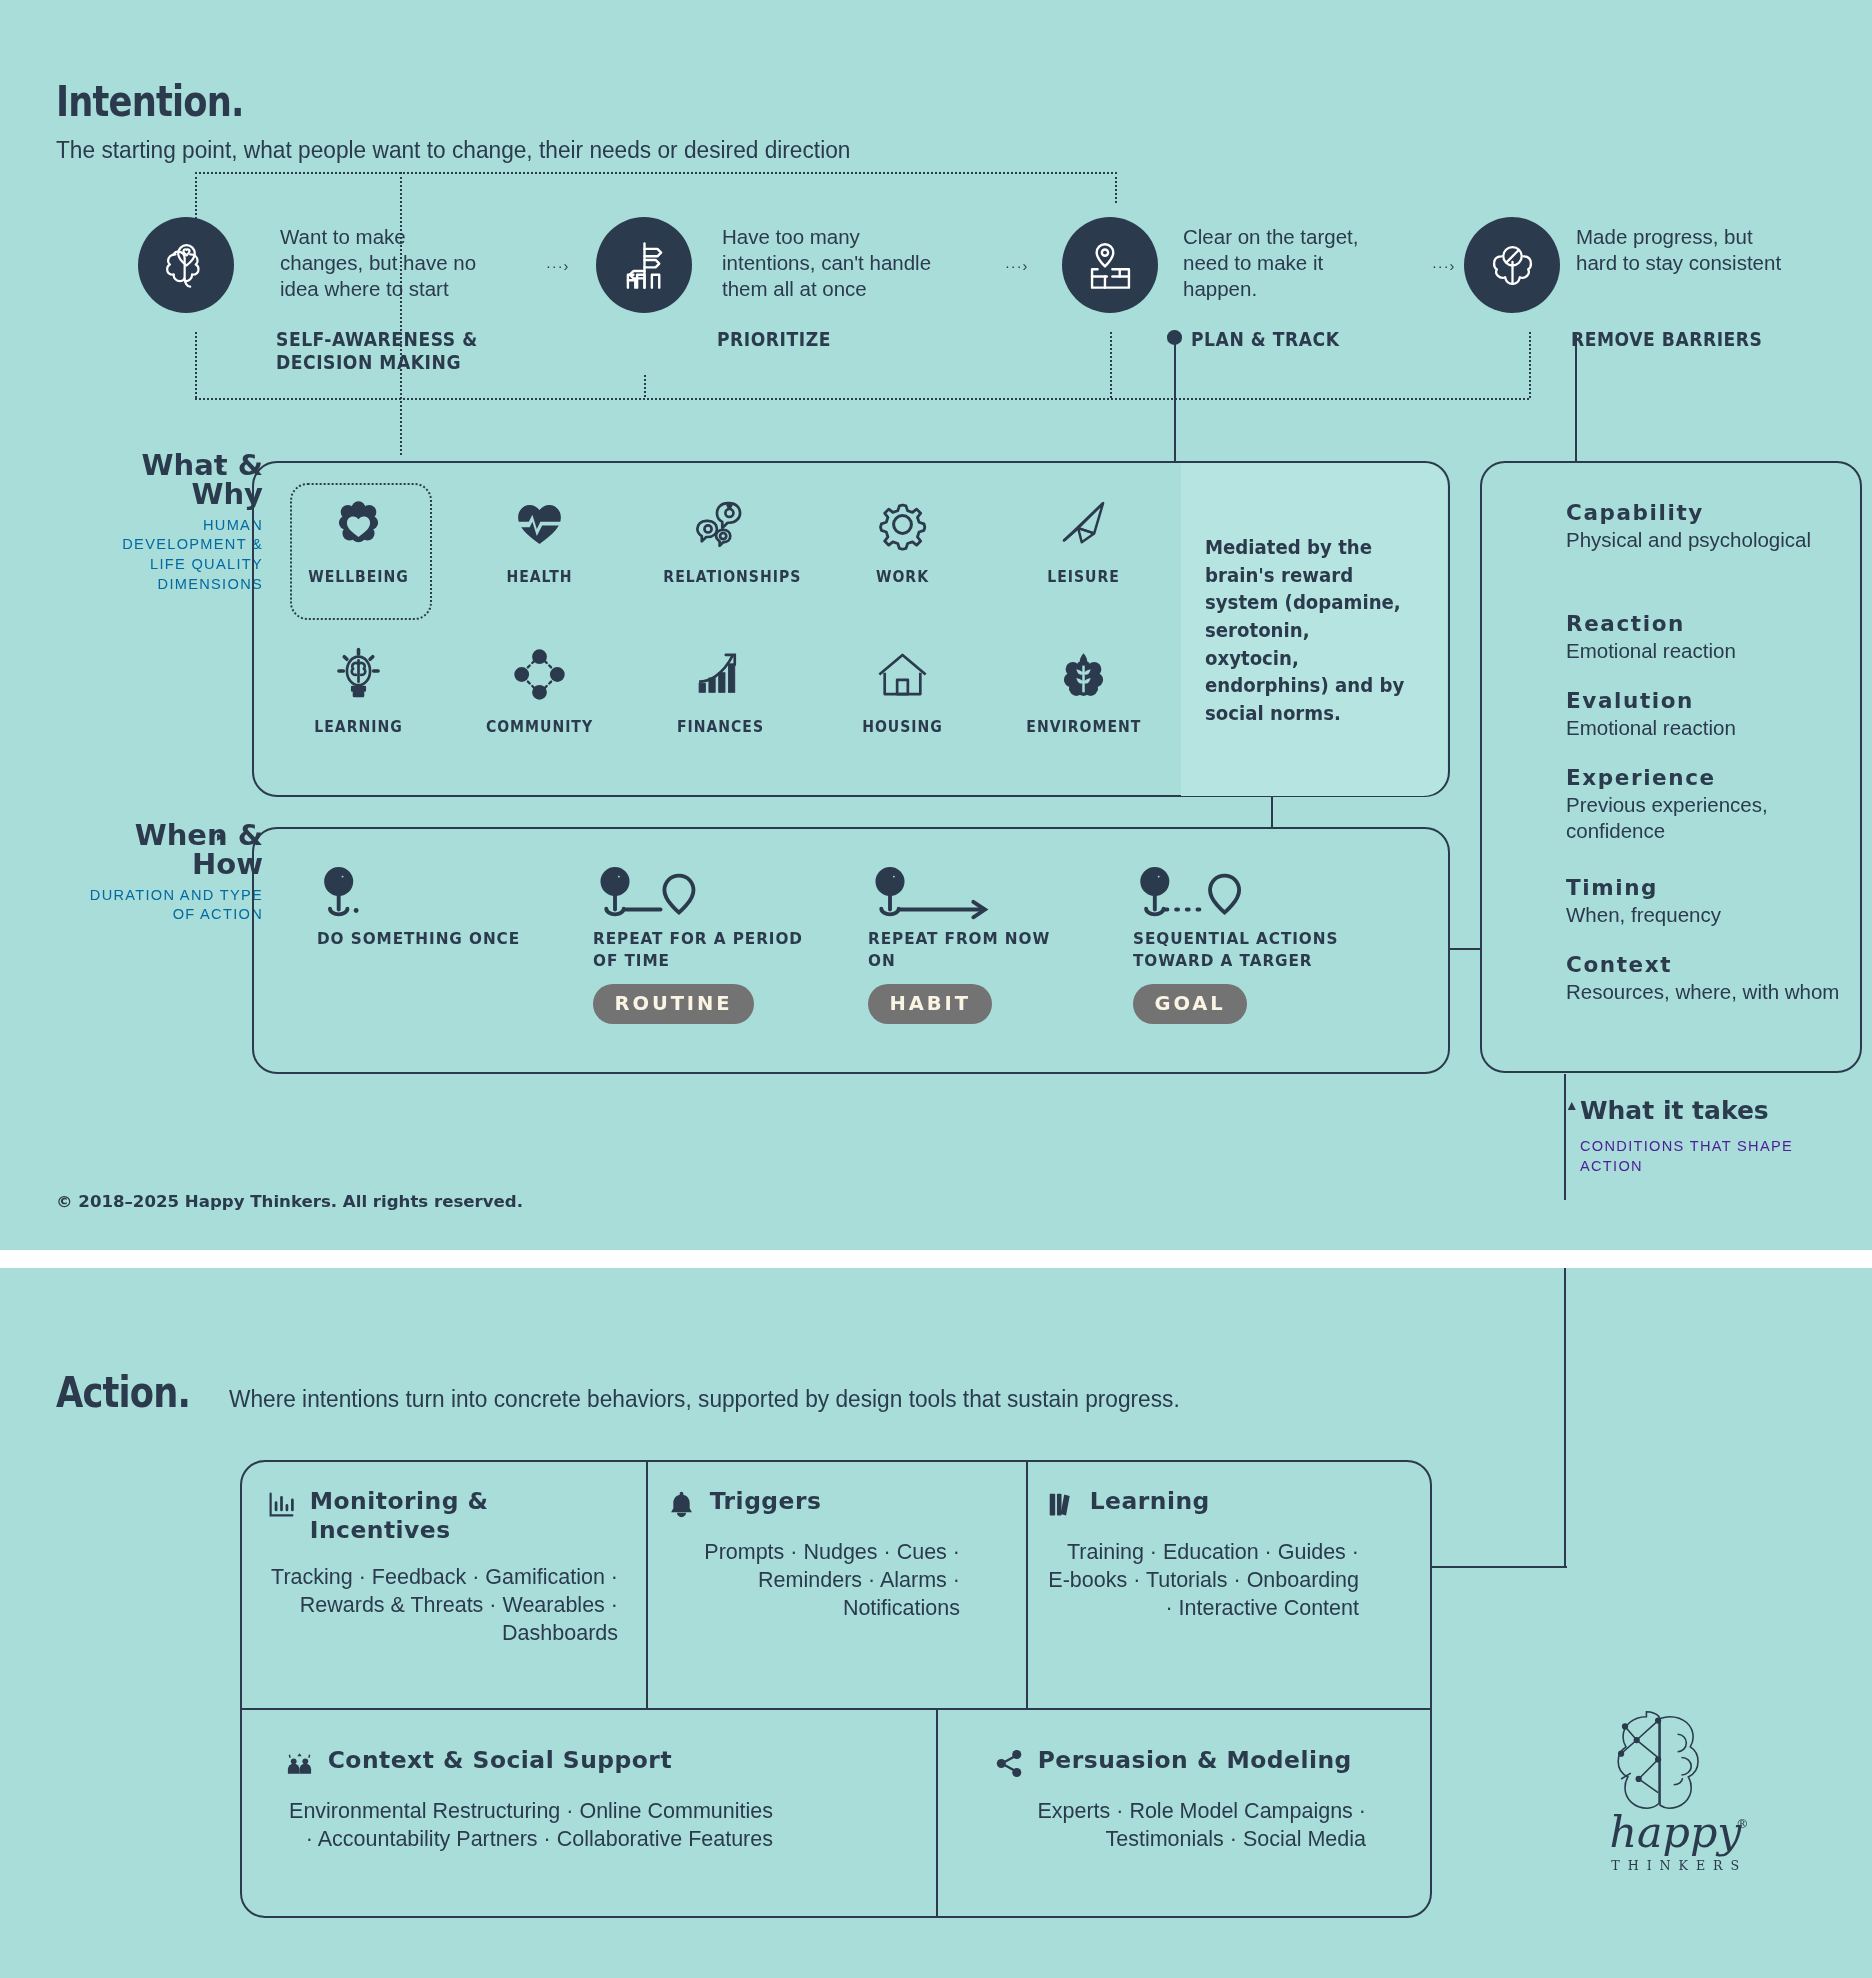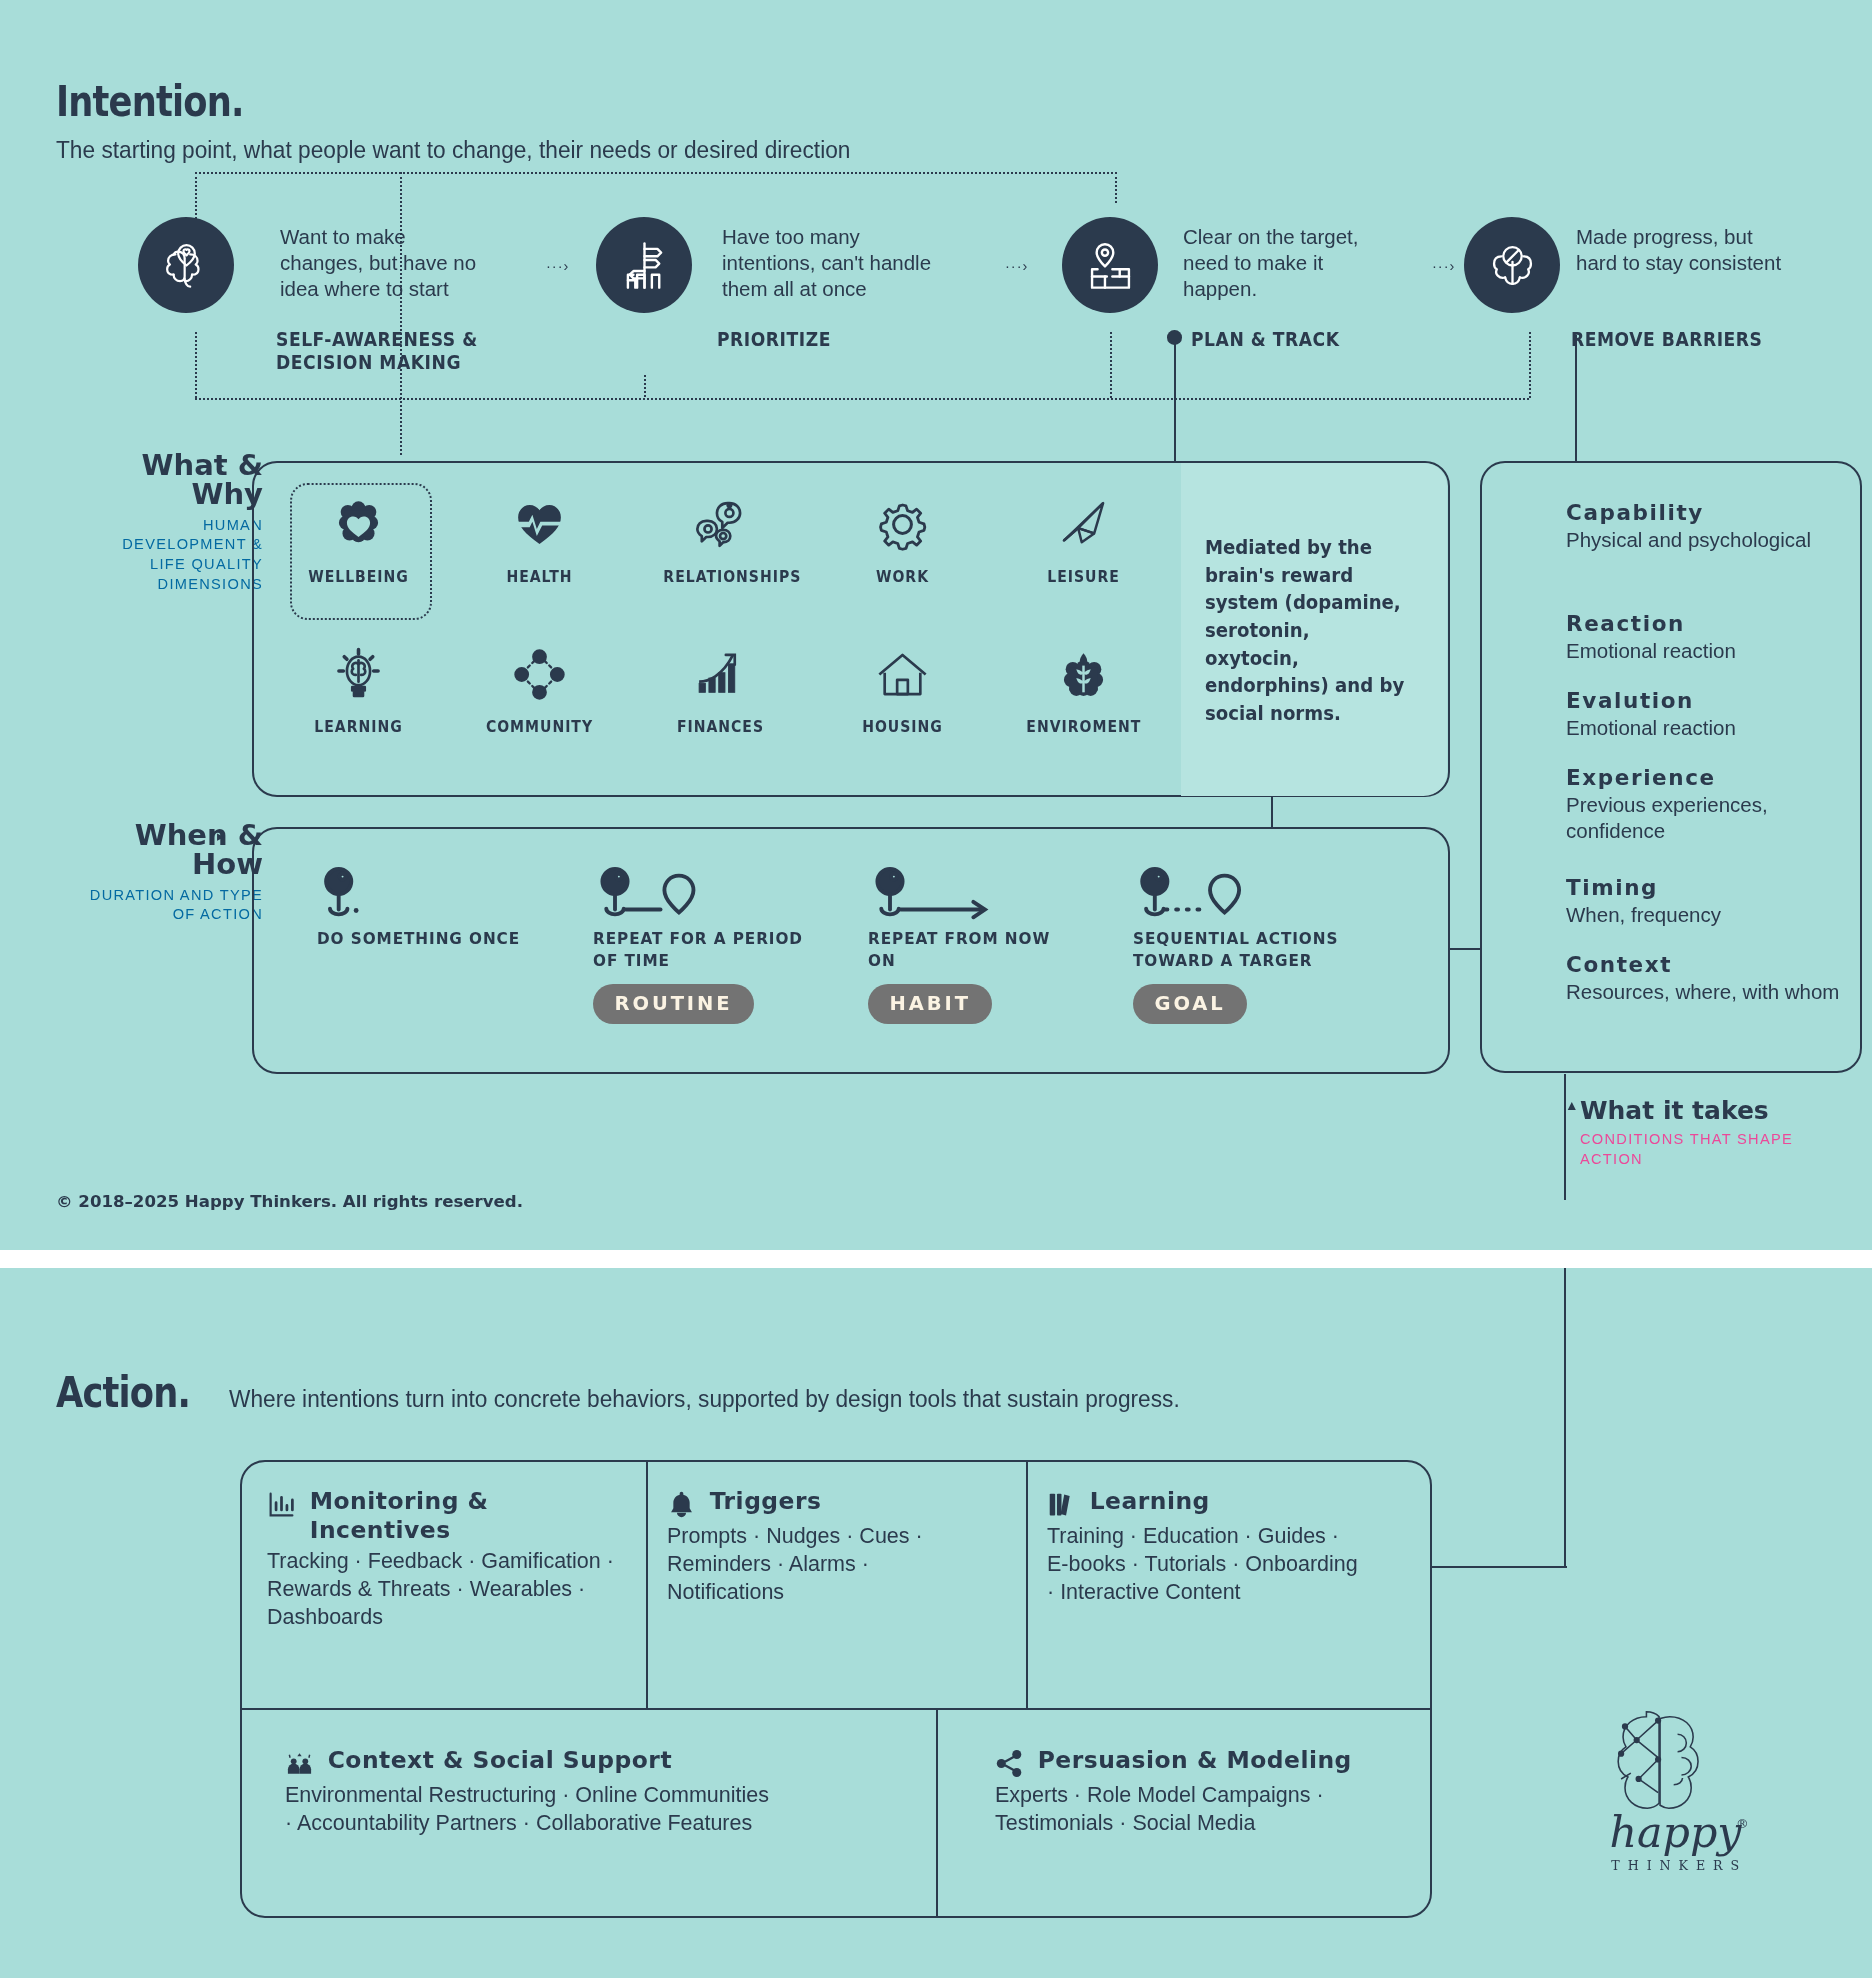--- a/index.html
+++ b/index.html
@@ -105,39 +105,39 @@
     font-family:"DejaVu Sans",sans-serif;font-weight:bold;font-size:21.5px;letter-spacing:1.6px;
     color:#2b3a4d;
   }
   .cond .d{font-size:20.5px;line-height:1.28;color:#2b3a4d;margin-top:2px;}
 
   .whatittakes{position:absolute;left:1580px;top:1096px;width:273px;}
   .whatittakes .t1{
     font-family:"DejaVu Sans",sans-serif;font-weight:bold;font-size:25px;color:#2b3a4d;
   }
   .whatittakes .t2{
-    font-size:14.6px;letter-spacing:1.3px;line-height:1.38;color:#ec4899;margin-top:4px;
+    font-size:14.6px;letter-spacing:1.3px;line-height:1.38;color:#4c1d95;margin-top:11px;
   }
   .wit-caret{position:absolute;left:1565px;top:1098px;font-size:13.7px;color:#2b3a4d;}
 
   .copyright{
     position:absolute;left:56px;top:1192px;
     font-family:"DejaVu Sans",sans-serif;font-weight:bold;font-size:16.6px;color:#2b3a4d;
   }
 
   
   .panel-action{left:240px;top:1460px;width:1192px;height:458px;}
   .acol{position:absolute;box-sizing:border-box;}
   .acol .head{display:flex;align-items:flex-start;gap:13.7px;}
   .acol .head svg{width:29px;height:29px;flex:none;margin-top:2.9px;}
   .acol .title{
     font-family:"DejaVu Sans",sans-serif;font-weight:bold;font-size:23.4px;letter-spacing:0.5px;
     line-height:1.22;color:#2b3a4d;
   }
-  .acol .body{font-size:21.5px;line-height:1.3;color:#2b3a4d;margin-top:4px;}
+  .acol .body{font-size:21.5px;line-height:1.3;color:#2b3a4d;margin-top:20px;text-align:right;}
   .vdiv{position:absolute;width:2px;background:#2b3a4d;}
   .hdiv{position:absolute;height:2px;background:#2b3a4d;}
 
   .logo{position:absolute;left:1588px;top:1699px;width:185px;height:195px;color:#2b3a4d;}
   .logo svg{width:185px;height:195px;}
 
   
   .ln{position:absolute;background:#2b3a4d;}
   .dln-h{position:absolute;height:0;border-top:2px dotted #2b3a4d;}
   .dln-v{position:absolute;width:0;border-left:2px dotted #2b3a4d;}

